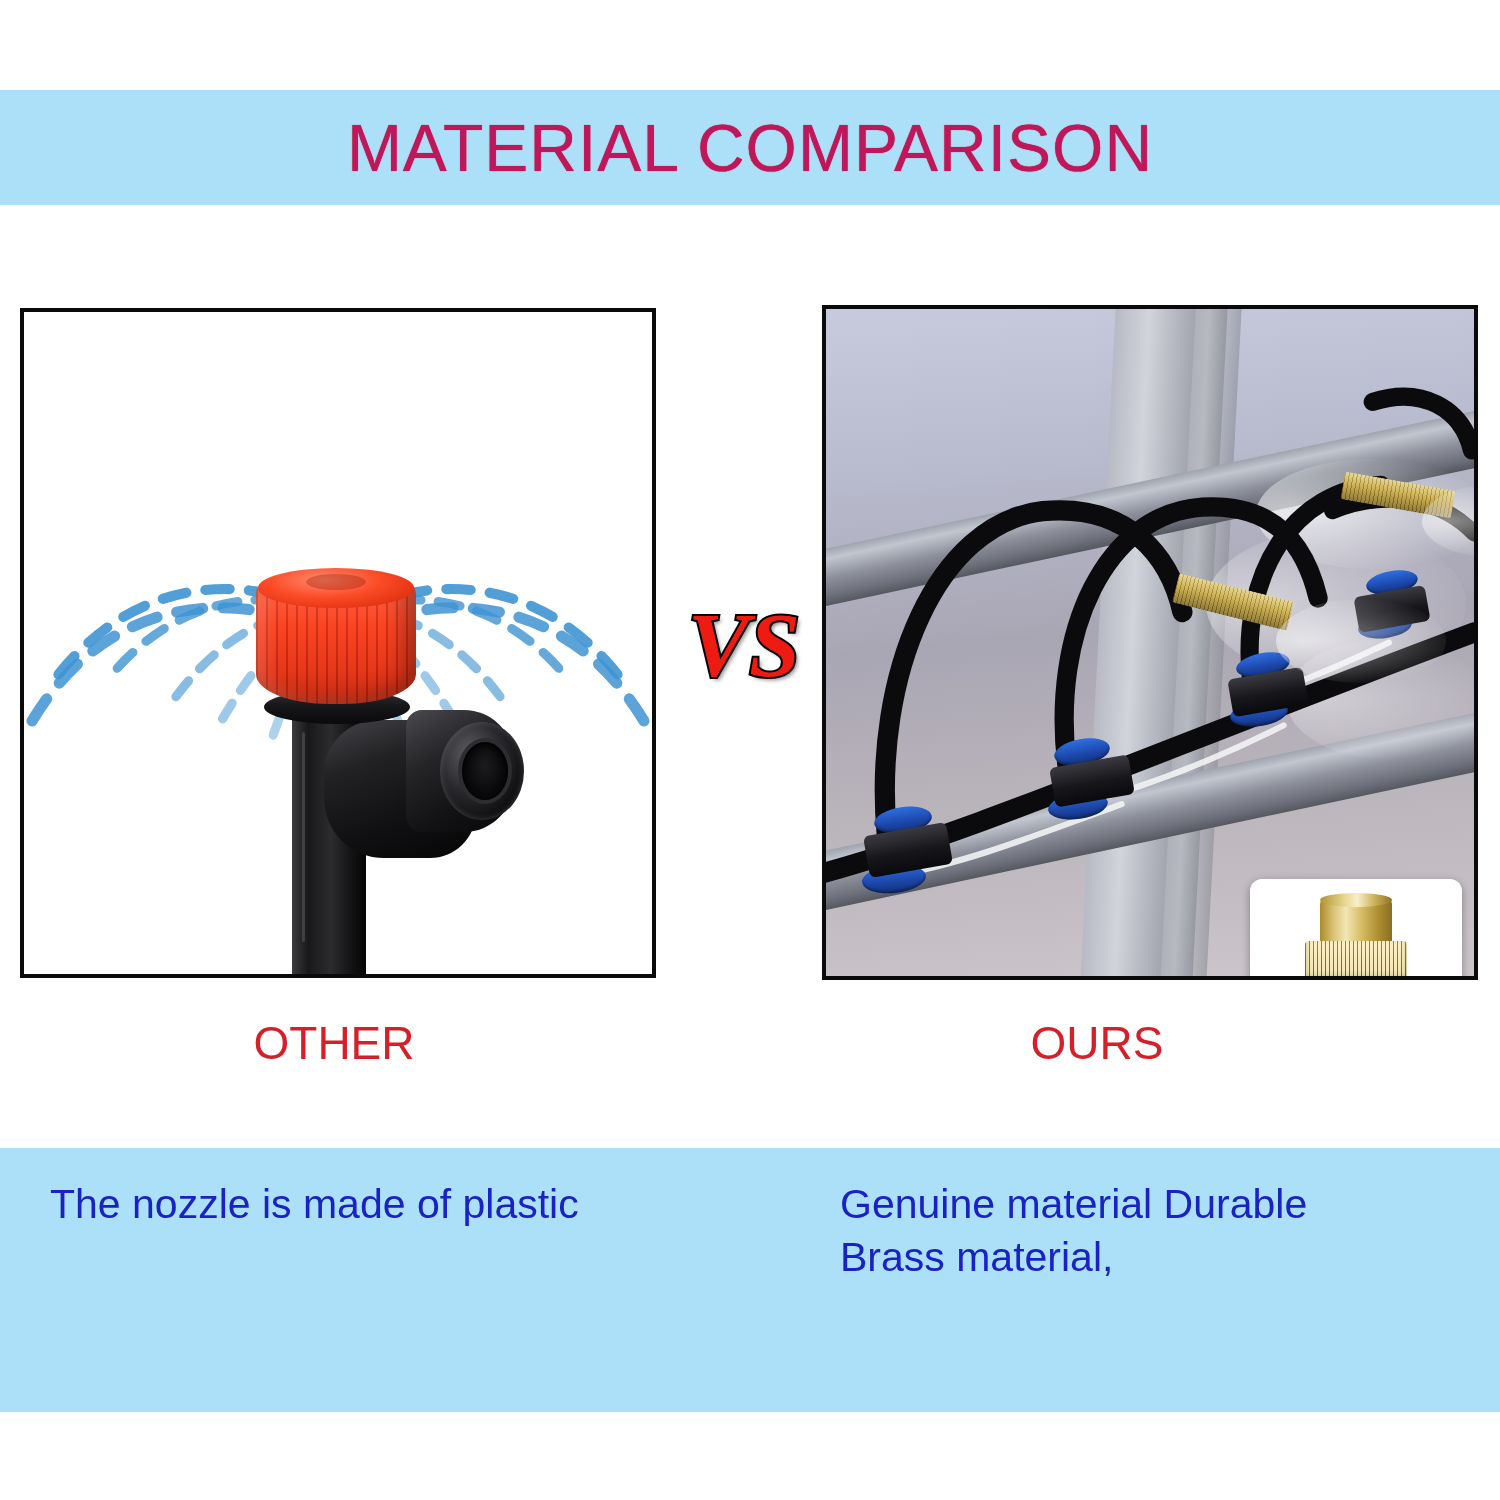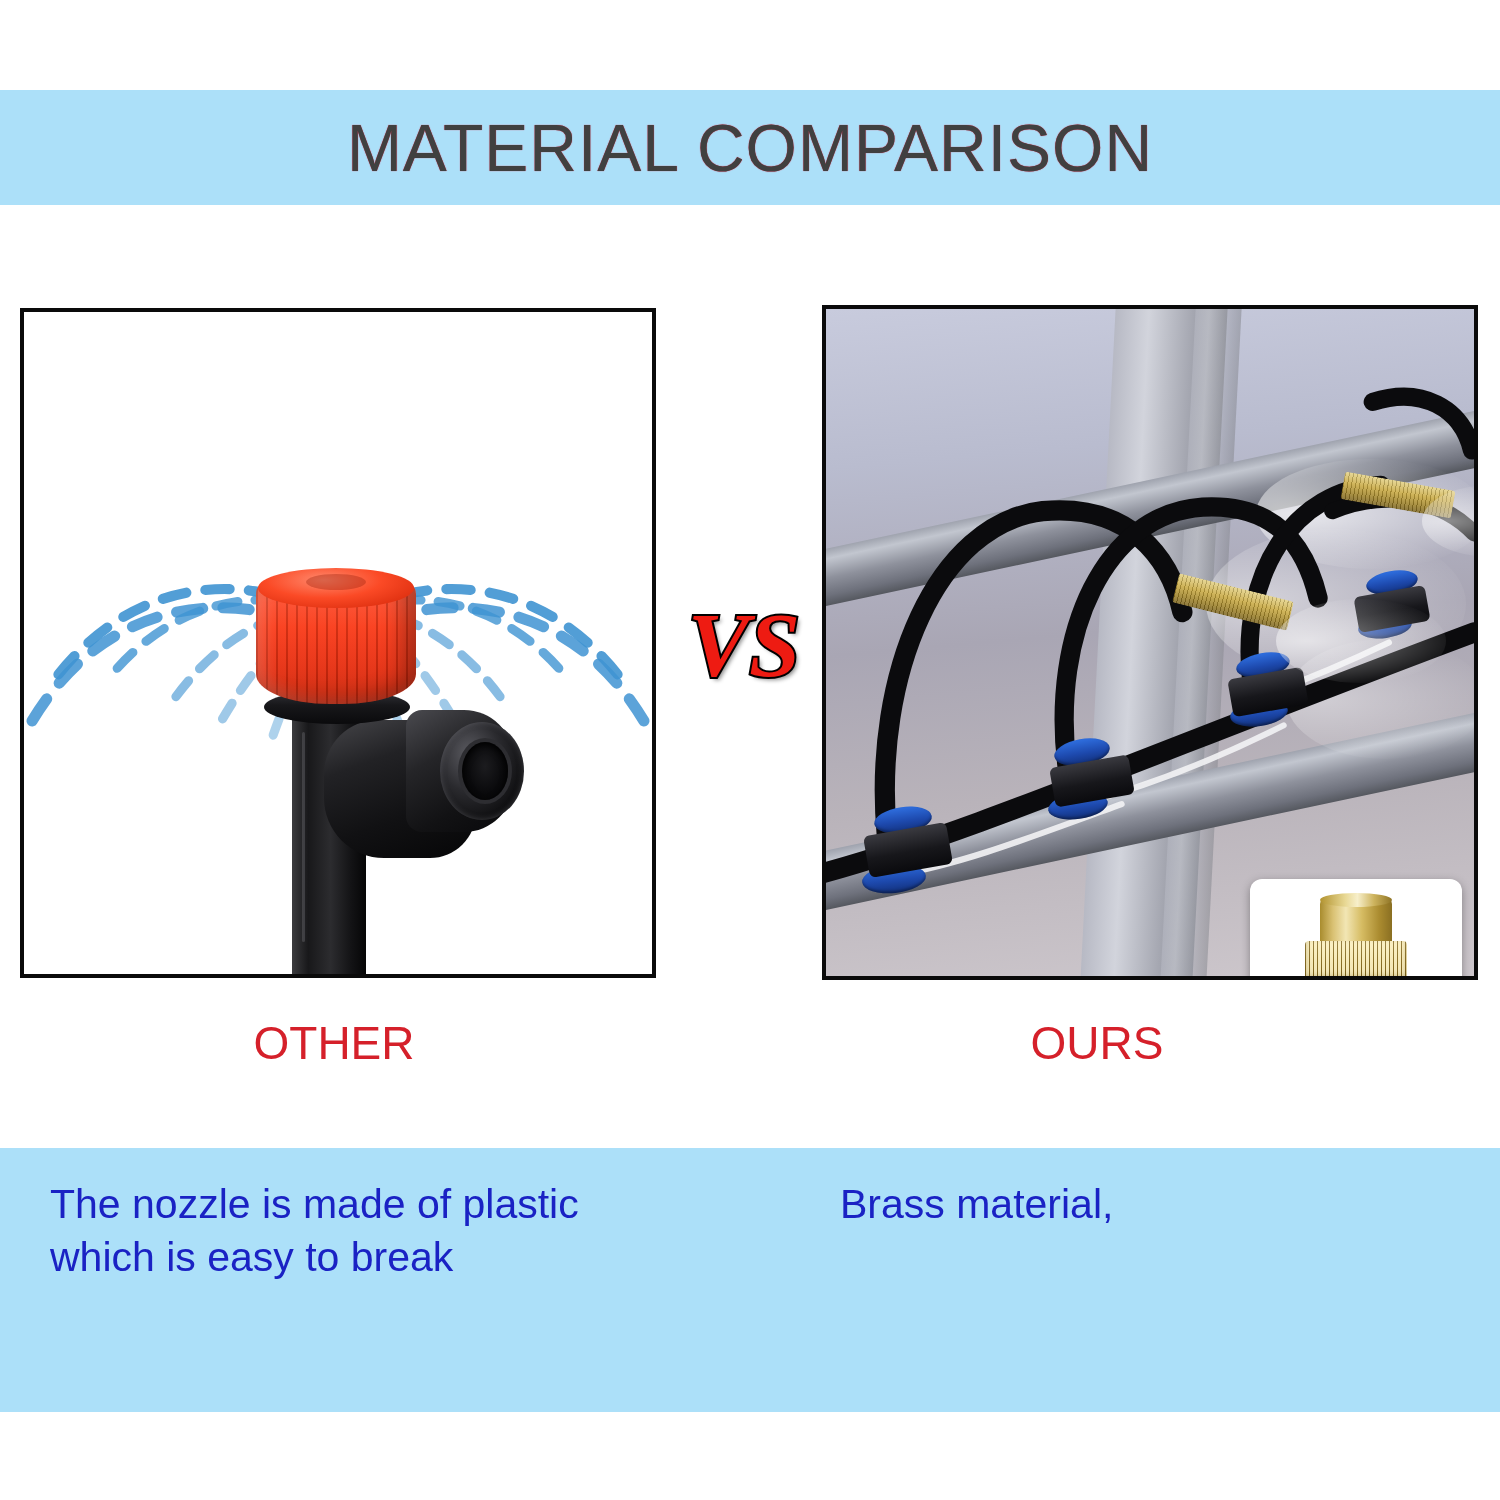--- a/index.html
+++ b/index.html
@@ -19,21 +19,21 @@
   #title-banner {
     position: absolute;
     left: 0; top: 90px;
     width: 1500px; height: 115px;
     background: #ace0f9;
     display: flex;
     align-items: center;
     justify-content: center;
   }
   #page-title {
-    color: #404040;
+    color: #be185d;
     font-size: 66px;
     font-weight: 400;
     letter-spacing: 1px;
     line-height: 1;
     white-space: nowrap;
     text-shadow: 0 0 1px #e8112d;
   }
 
   
   #compare-area {
@@ -400,20 +400,20 @@
 
   <div class="photo-caption" id="caption-other">OTHER</div>
   <div class="photo-caption" id="caption-ours">OURS</div>
 
 </div>
 
 <div id="desc-banner">
 
   <div class="desc-col" id="desc-left">
     <span class="desc-line">The nozzle is made of plastic</span>
-    <span class="desc-line"> which is easy to break</span>
   </div>
 
   <div class="desc-col" id="desc-right">
+    <span class="desc-line">Genuine material Durable</span>
     <span class="desc-line">Brass material,</span>
   </div>
 
 </div>
 
 </body></html>

